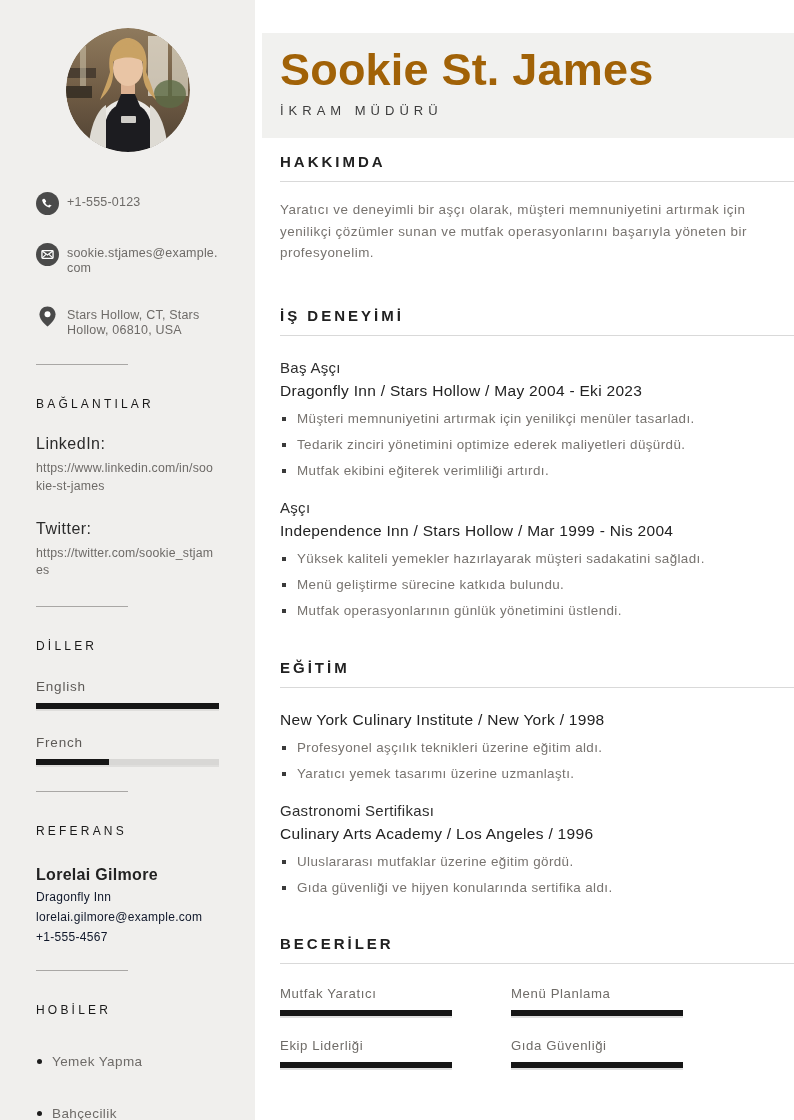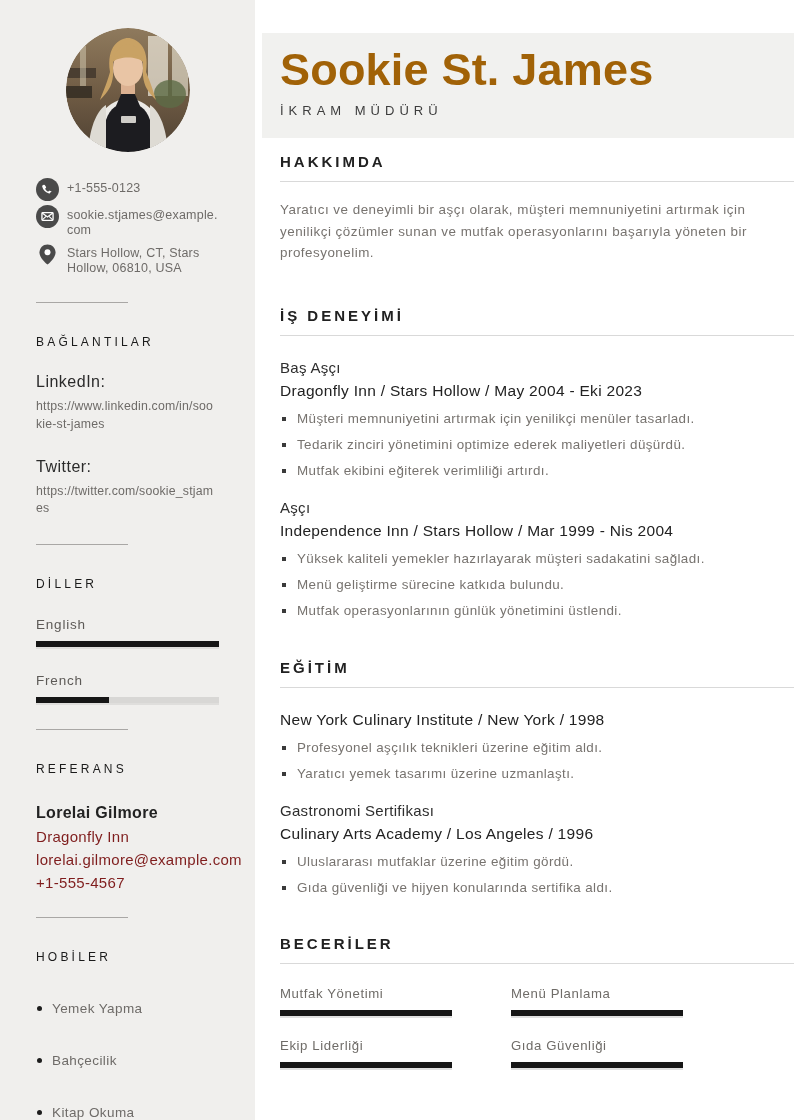--- a/index.html
+++ b/index.html
@@ -5,41 +5,41 @@
   * { margin:0; padding:0; box-sizing:border-box; }
   html,body { background:#fff; }
   body { font-family:"Liberation Sans", sans-serif; }
   .page { position:relative; width:794px; height:1120px; background:#ffffff; overflow:hidden; }
 
   
   .sidebar { position:absolute; left:0; top:0; width:255px; height:1120px; background:#f0efed; padding:28px 36px 0 36px; }
   .photo-wrap { width:124px; height:124px; border-radius:50%; overflow:hidden; margin:0 auto; }
   .photo-wrap svg { display:block; }
 
-  .contacts { margin-top:26px; display:flex; flex-direction:column; gap:4px; }
+  .contacts { margin-top:40px; display:flex; flex-direction:column; gap:28px; }
   .contact-row { display:flex; align-items:flex-start; gap:8px; }
   .cicon { flex:0 0 23px; width:23px; height:23px; }
   .ctext { font-size:12.5px; color:#6e6b68; line-height:1.22; word-break:break-all; padding-top:3px; letter-spacing:0.2px; }
   .ctext.wrap-words { word-break:normal; }
 
   .divider { border:none; border-top:1.5px solid #a9a7a5; width:92px; margin:26px 0 0 0; }
 
   .side-heading { font-size:12px; font-weight:400; letter-spacing:3.2px; color:#1b1b1b; margin-top:32px; }
 
   .link-group { margin-top:24px; }
   .link-label { font-size:16px; color:#2b2b2b; letter-spacing:0.5px; }
   .link-url { font-size:12.3px; color:#6e6b68; line-height:1.45; word-break:break-all; margin-top:7px; letter-spacing:0.2px; }
 
   .lang-item { margin-top:26px; }
   .lang-name { font-size:13.5px; color:#5d5a57; letter-spacing:0.8px; }
   .lang-track { margin-top:9px; width:183px; height:6px; background:#d8d7d5; box-shadow:0 2px 0 rgba(0,0,0,0.07); }
   .lang-fill { height:6px; background:#161616; }
 
   .ref-name { font-size:16px; font-weight:600; color:#222; margin-top:28px; letter-spacing:0.3px; }
-  .ref-line { font-size:15px; color:#7f1d1d; margin-top:6px; letter-spacing:0.3px; }
+  .ref-line { font-size:12px; color:#0f172a; margin-top:6px; letter-spacing:0.3px; }
 
   .hobby-list { list-style:none; margin-top:10px; }
   .hobby-list li { position:relative; padding-left:16px; font-size:13.5px; color:#6e6b68; margin-top:37px; letter-spacing:0.4px; }
   .hobby-list li::before { content:""; position:absolute; left:1px; top:5px; width:5px; height:5px; border-radius:50%; background:#1d1d1d; }
 
   
   .main { position:absolute; left:262px; top:0; width:532px; height:1120px; background:#ffffff; }
   .band { margin-top:33px; background:#f1f1ef; padding:12px 0 20px 18px; }
   .name { font-size:45px; font-weight:700; color:#a16207; letter-spacing:0.2px; line-height:1.12; }
   .subtitle { font-size:13px; color:#3d3d3d; letter-spacing:5px; margin-top:8px; }
@@ -249,21 +249,21 @@
           <li>Gıda güvenliği ve hijyen konularında sertifika aldı.</li>
         </ul>
       </div>
     </section>
 
     <section class="section sec-skills">
       <h3 class="sec-heading">BECERİLER</h3>
       <hr class="sec-rule">
       <div class="skills-grid">
         <div class="skill">
-          <div class="skill-name">Mutfak Yönetimi</div>
+          <div class="skill-name">Mutfak Yaratıcı</div>
           <div class="skill-bar"></div>
         </div>
         <div class="skill">
           <div class="skill-name">Menü Planlama</div>
           <div class="skill-bar"></div>
         </div>
         <div class="skill">
           <div class="skill-name">Ekip Liderliği</div>
           <div class="skill-bar"></div>
         </div>

